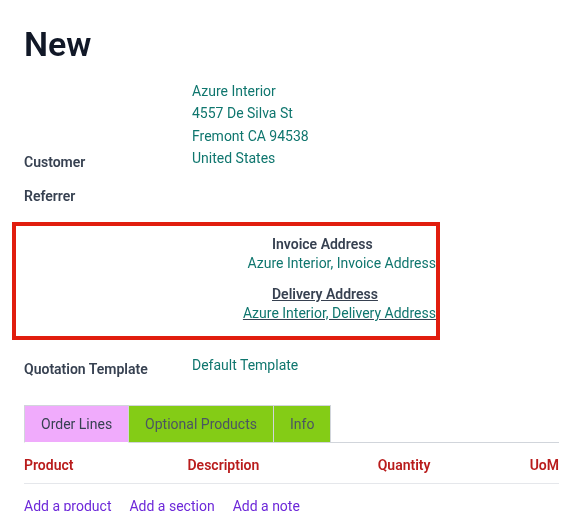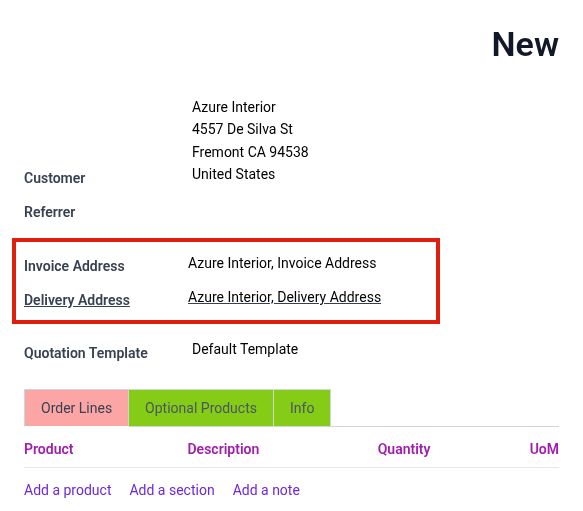--- a/index.html
+++ b/index.html
@@ -11,47 +11,47 @@
       font-family: -apple-system, BlinkMacSystemFont, "Segoe UI", Roboto, "Helvetica Neue", Arial, sans-serif;
       font-size: 14px;
       color: #374151;
       padding: 24px;
       width: 583px;
     }
     .title {
       font-size: 34px;
       font-weight: 600;
       color: #111827;
-      margin-bottom: 32px;
-      text-align: right;
+      margin-bottom: 16px;
     }
     .form-row {
       display: flex;
       margin-bottom: 18px;
       align-items: flex-end;
     }
     .form-label {
       width: 168px;
       font-weight: 600;
       color: #374151;
       flex-shrink: 0;
     }
     .form-value {
-      color: #000000;
+      color: #0f766e;
       line-height: 1.6;
     }
     .highlight-box {
       border: 4px solid #e11d0e;
       padding: 10px 0 6px 8px;
       margin-left: -12px;
       margin-bottom: 14px;
       width: 428px;
     }
     .highlight-box .form-row {
       margin-bottom: 12px;
+      flex-direction: column;
     }
     .highlight-box .form-row:last-child {
       margin-bottom: 6px;
       text-decoration: underline;
     }
     .highlight-box .form-label {
       width: 164px;
     }
     .tabs {
       display: flex;
@@ -62,33 +62,33 @@
       padding: 10px 16px;
       border: 1px solid #d1d5db;
       border-bottom: none;
       background: #fff;
       color: #4b5563;
       cursor: pointer;
       font-size: 14px;
       margin-right: -1px;
     }
     .tab.active {
-      background: #fca5a5;
+      background: #f0abfc;
       border-bottom: 1px solid #fff;
       margin-bottom: -1px;
       color: #374151;
     }
     .tab:not(.active) {
       background: #84cc16;
     }
     .table-header {
       display: flex;
       padding: 14px 0 10px 0;
       font-weight: 600;
-      color: #a21caf;
+      color: #b91c1c;
       border-bottom: 1px solid #e5e7eb;
       gap: 30px;
     }
     .th-product { width: 150px; }
     .th-description { width: 180px; }
     .th-quantity { width: 90px; }
     .th-uom { width: 80px; text-align: right; }
     .table-actions {
       display: flex;
       gap: 18px;

